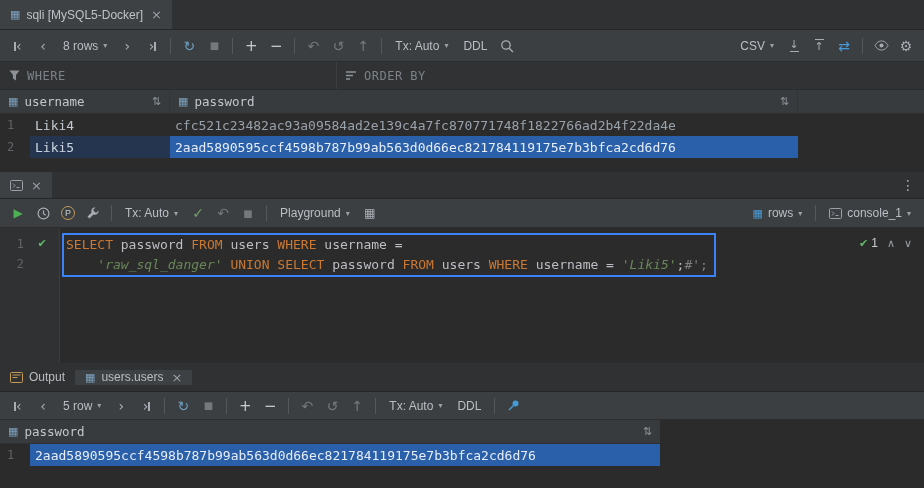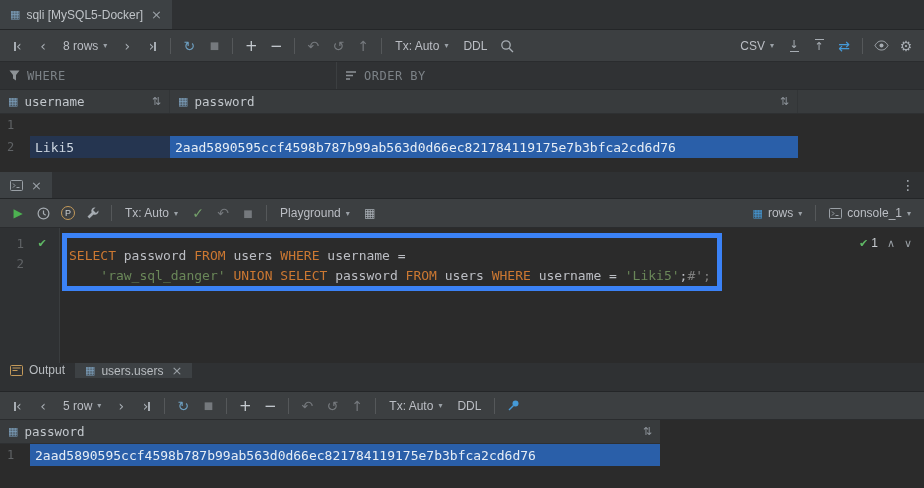--- a/index.html
+++ b/index.html
@@ -43,25 +43,25 @@
   .selu { background:#253550; color:#cdd6e0; }
   .selc { background:#2a5fa9; color:#e6edf5; }
 
   
   .editor { height:135px; background:#2b2b2b; display:flex; position:relative; }
   .gutter { width:60px; background:#2f3133; border-right:1px solid #3a3d3f; padding-top:5px; flex:0 0 60px; }
   .gl { height:20px; display:flex; align-items:center; }
   .gnum { width:24px; text-align:right; color:#606366; font-family:"DejaVu Sans Mono",monospace; font-size:12.5px; }
   .gic { width:20px; text-align:center; font-size:11px; margin-left:8px; }
   .code { padding:5px 0 0 2px; font-size:13px; line-height:20px; }
-  .stmtbox { display:inline-block; border:5px solid #3b82f6; padding:8px 6px 0 2px; }
+  .stmtbox { display:inline-block; border:2px solid #3b82f6; padding:0 6px 0 2px; }
   .cl { white-space:pre; height:20px; }
   .tok-kw { color:#cc7832; }
   .tok-id { color:#bcbec4; }
-  .tok-str { color:#6a8759; }
+  .tok-str { color:#6a8759;font-style:italic; }
   .tok-cmt { color:#808080; }
   .execbadge { position:absolute; right:12px; top:8px; display:flex; gap:9px; align-items:center; font-size:12px; color:#c8cdd2; }
   .chev { color:#9aa0a6; font-size:11px; }
 
   .gap { height:14px; background:#2b2b2b; }
   .btab { display:flex; align-items:center; gap:6px; padding:0 10px; color:#b9bdc1; }
   .btab.active { background:#3d4144; }
 </style>
 </head>
 <body>
@@ -184,20 +184,22 @@
   </div>
   <div class="hcell" style="width:628px">
     <span class="icf tbl-ic">▦</span>
     <span>password</span>
     <span class="sort icf">⇅</span>
   </div>
   <div style="flex:1"></div>
 </div>
 <div class="grow mono">
   <span class="rn">1</span>
+  <span class="gcell cname" style="width:140px">Liki4</span>
+  <span class="gcell" style="width:628px">cfc521c23482ac93a09584ad2e139c4a7fc870771748f1822766ad2b4f22da4e</span>
 </div>
 <div class="grow mono">
   <span class="rn">2</span>
   <span class="gcell selu" style="width:140px">Liki5</span>
   <span class="gcell selc" style="width:628px">2aad5890595ccf4598b787b99ab563d0d66ec821784119175e7b3bfca2cd6d76</span>
 </div>
 
 <div class="gap"></div>
 
 <div class="tabbar" style="height:27px">
@@ -289,21 +291,21 @@
     </div>
   </div>
   <div class="execbadge">
     <span class="icf" style="color:#5fb865;font-size:11px">✔</span>
     <span style="margin-left:-6px">1</span>
     <span class="icf chev">∧</span>
     <span class="icf chev">∨</span>
   </div>
 </div>
 
-<div class="tabbar" style="height:29px;align-items:flex-start">
+<div class="tabbar" style="height:29px;align-items:center">
   <div class="btab">
     <svg width="13" height="11" viewBox="0 0 13 11">
         <rect x="0.5" y="0.5" width="12" height="10" rx="1" fill="none" stroke="#c49a5a"></rect>
         <path d="M2.5 3h8M2.5 5.5h5" stroke="#c49a5a"></path>
       </svg>
     <span>Output</span>
   </div>
   <div class="btab active">
     <span class="icf tbl-ic">▦</span>
     <span>users.users</span>

